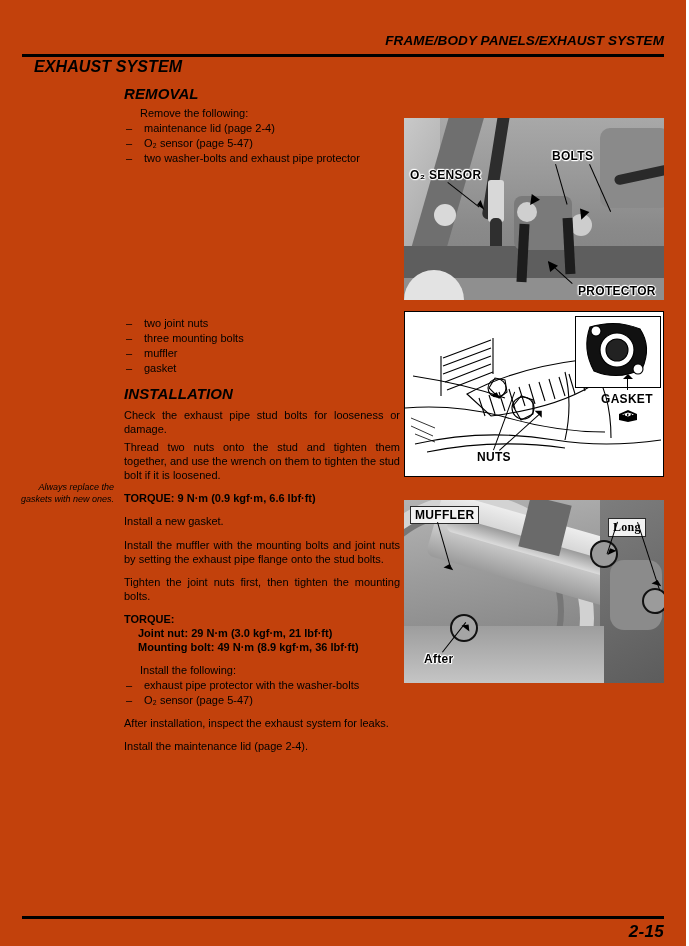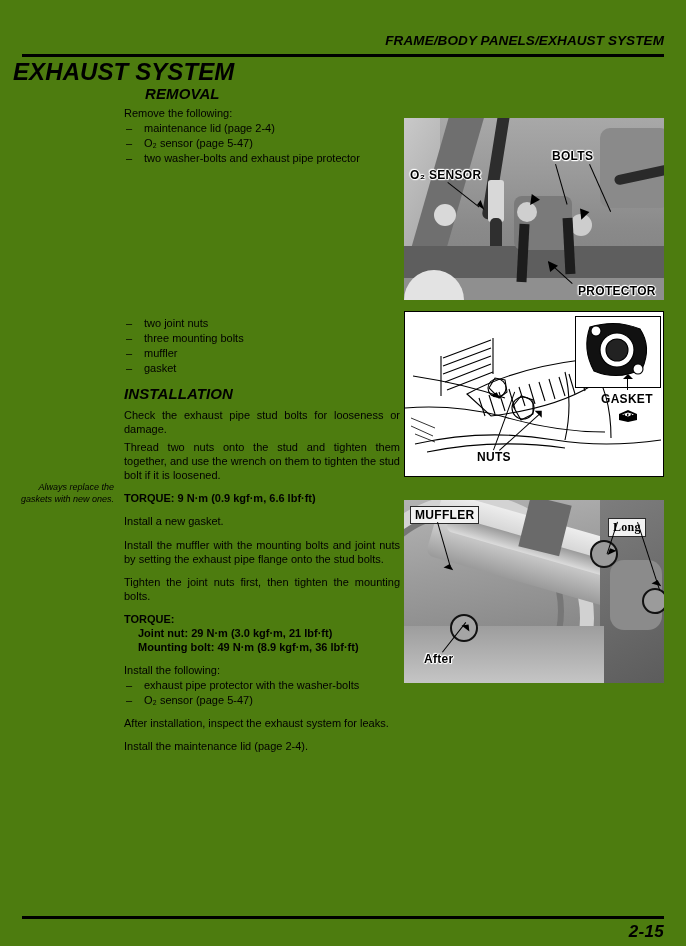--- a/index.html
+++ b/index.html
@@ -9,21 +9,21 @@
     background: #ffffff;
   }
   body {
     font-family: "Liberation Sans", sans-serif;
     color: #000000;
   }
   #page {
     position: relative;
     width: 686px;
     height: 946px;
-    background: #4d7c0f;
+    background: #c2410c;
     overflow: hidden;
   }
 
   
   .running-header {
     position: absolute;
     top: 33px;
     right: 22px;
     font-size: 13.5px;
     font-weight: bold;
@@ -36,23 +36,23 @@
     left: 22px;
     right: 22px;
     top: 54px;
     height: 3px;
     background: #000;
   }
 
   
   .section-title {
     position: absolute;
-    left: 13px;
+    left: 34px;
     top: 58px;
-    font-size: 24px;
+    font-size: 16px;
     font-weight: bold;
     font-style: italic;
     letter-spacing: 0.1px;
   }
 
   
   .text-col {
     position: absolute;
     left: 124px;
     top: 84px;
@@ -60,27 +60,27 @@
     font-size: 11px;
     line-height: 1.28;
   }
   .sub-head {
     font-size: 15px;
     font-weight: bold;
     font-style: italic;
     letter-spacing: 0.1px;
     margin: 0 0 5px 0;
   }
-  .sub-head.tight { margin-bottom: 3px; margin-left: 21px; }
+  .sub-head.tight { margin-bottom: 3px; }
   .para {
     margin: 0 0 9px 0;
     text-align: justify;
   }
   .para.nogap { margin-bottom: 4px; }
-  .lead-in { margin: 0 0 1px 0; }
+  .lead-in { margin: 0 0 1px 16px; }
   ul.dash-list {
     list-style: none;
     margin: 0 0 9px 0;
     padding: 0;
   }
   ul.dash-list li {
     position: relative;
     padding-left: 20px;
     margin: 0 0 1px 0;
   }

